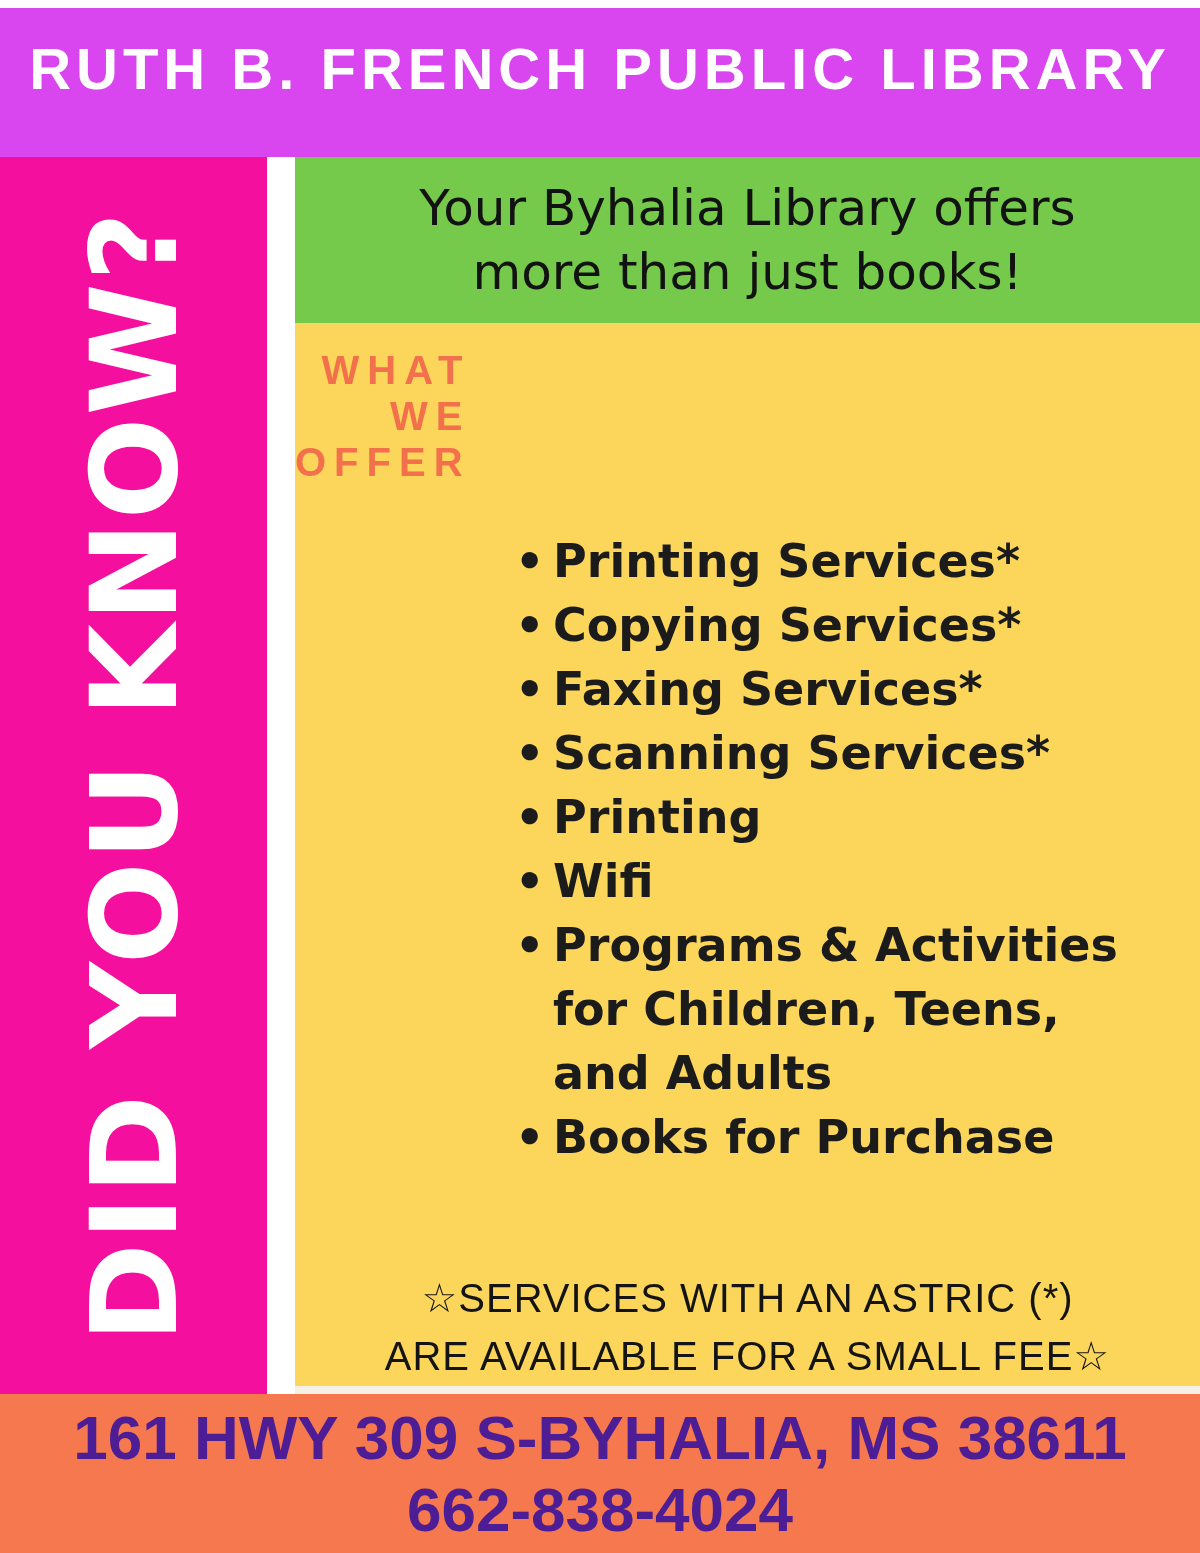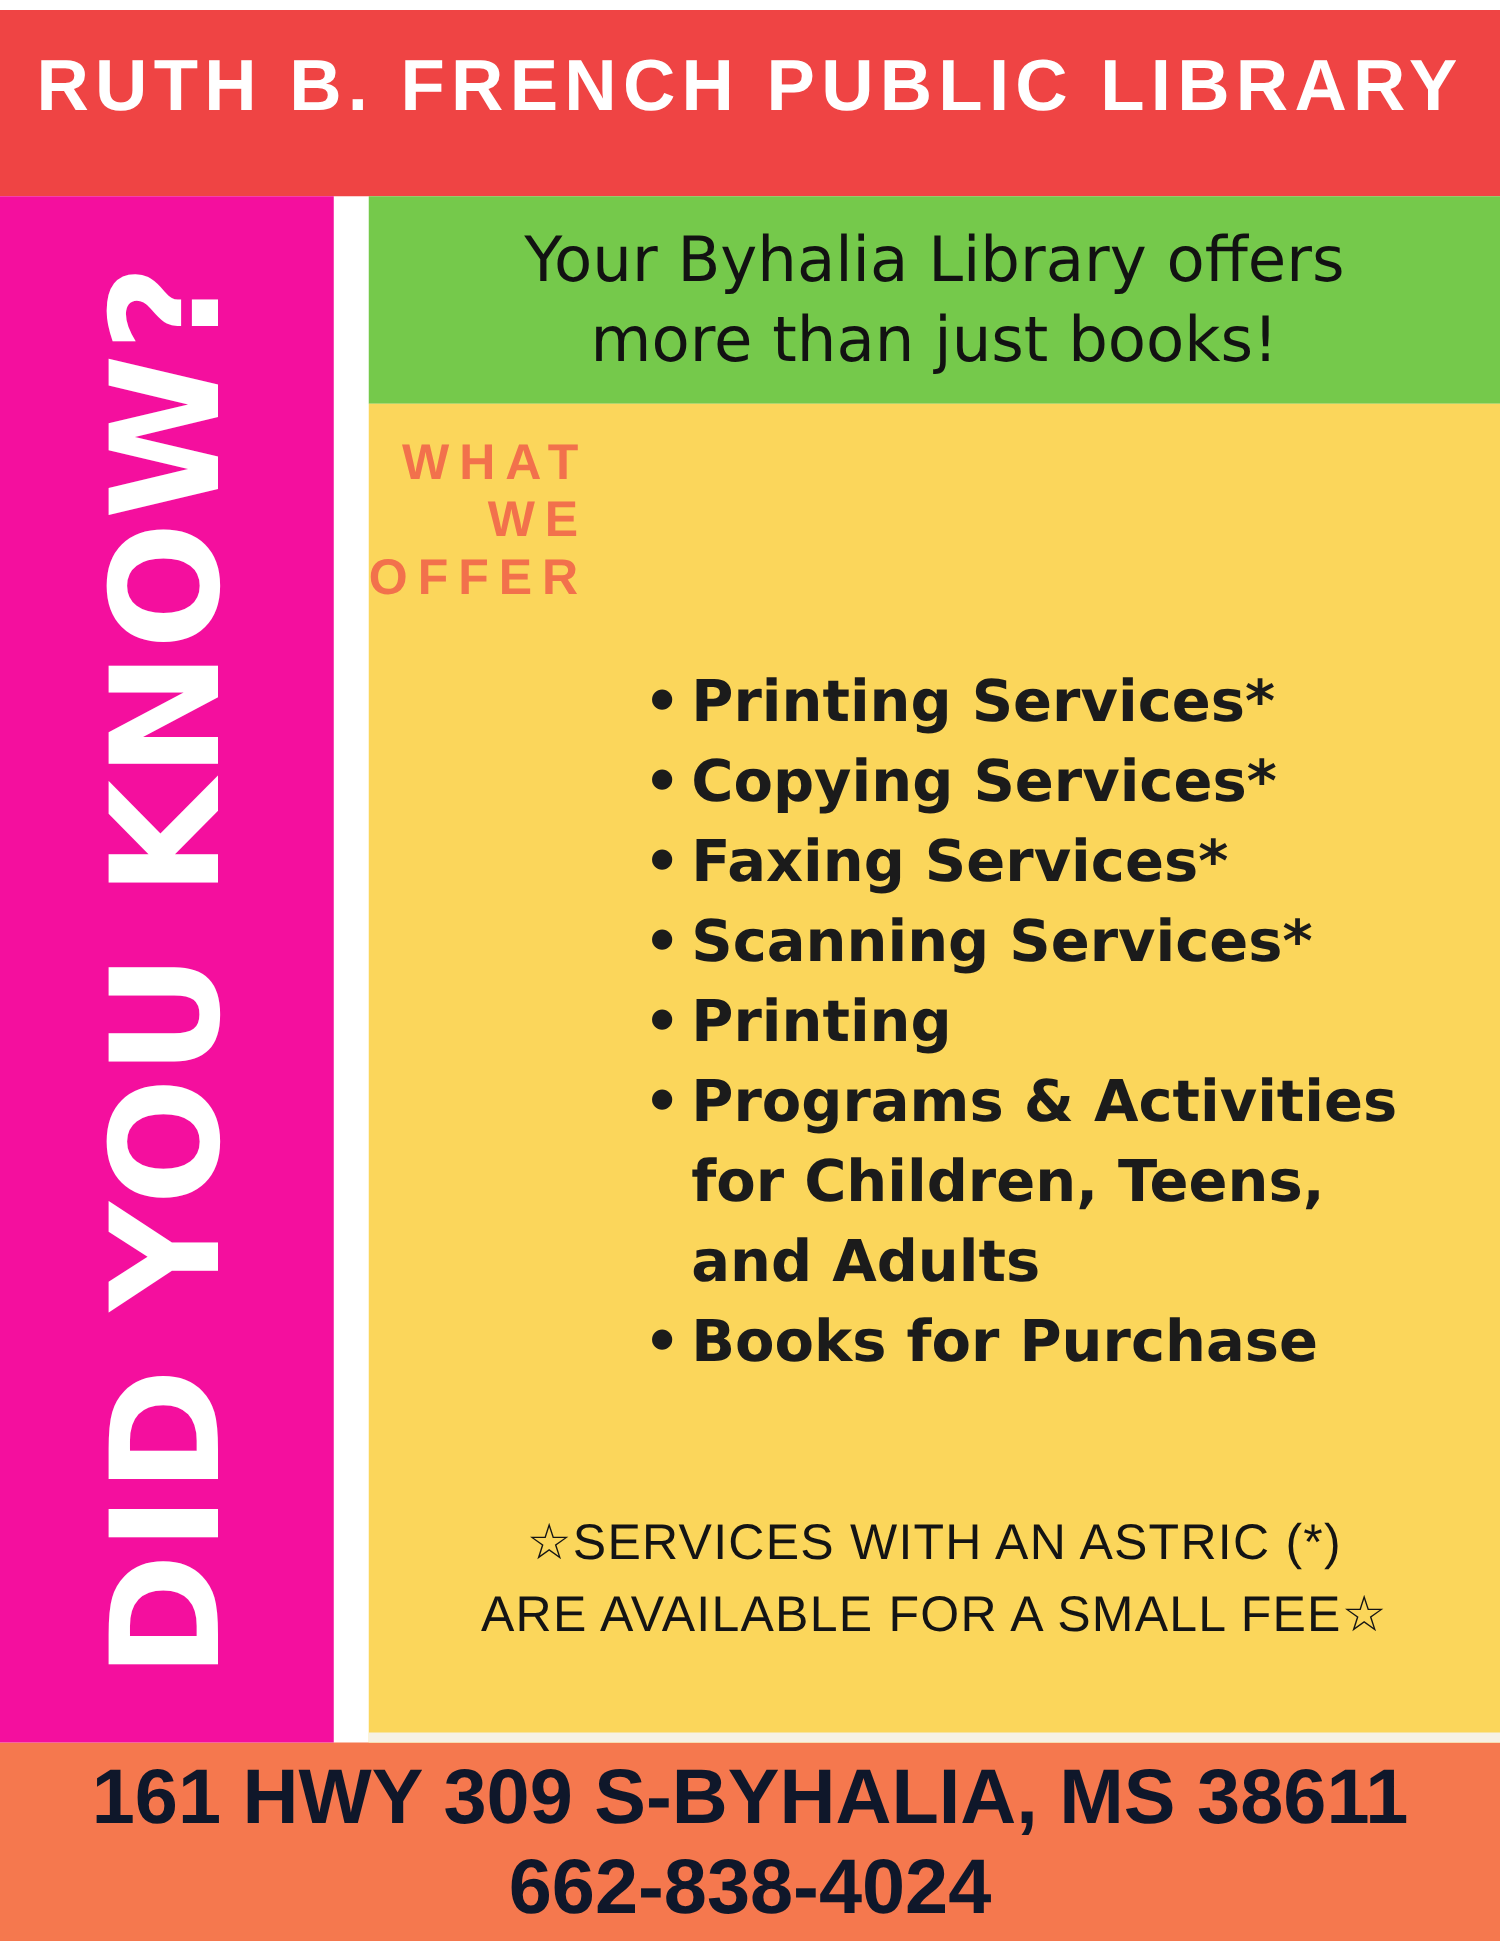--- a/index.html
+++ b/index.html
@@ -8,21 +8,21 @@
     background: #ffffff;
     overflow: hidden;
     position: relative;
     font-family: "DejaVu Sans", sans-serif;
   }
 
   
   .topbar {
     margin-top: 8px;
     height: 149px;
-    background: #ef4444;
+    background: #d946ef;
     display: flex; align-items: center; justify-content: center;
     padding-bottom: 28px; box-sizing: border-box;
   }
   .topbar h1 {
     margin: 0;
     color: #ffffff;
     font-family: "Liberation Sans", sans-serif;
     font-weight: bold;
     font-size: 58px;
     letter-spacing: 5px;
@@ -110,21 +110,21 @@
     letter-spacing: 1px;
     color: #141414;
   }
 
   
   .footer {
     height: 159px;
     background: #F5784E;
     display: flex; flex-direction: column;
     align-items: center; justify-content: center;
-    color: #0f172a;
+    color: #4c1d95;
     font-family: "Liberation Sans", sans-serif;
     font-weight: bold;
     font-size: 62px;
     line-height: 72px;
     white-space: nowrap;
   }
 </style>
 </head>
 <body>
 
@@ -154,20 +154,21 @@
           <span>WE</span>
           <span>OFFER</span>
         </div>
 
         <ul class="offer-list">
           <li>Printing Services*</li>
           <li>Copying Services*</li>
           <li>Faxing Services*</li>
           <li>Scanning Services*</li>
           <li>Printing</li>
+          <li>Wifi</li>
           <li>Programs &amp; Activities for Children, Teens, and Adults</li>
           <li>Books for Purchase</li>
         </ul>
 
         <div class="footnote">
           <div>☆SERVICES WITH AN ASTRIC (*)</div>
           <div>ARE AVAILABLE FOR A SMALL FEE☆</div>
         </div>
 
       </div>

